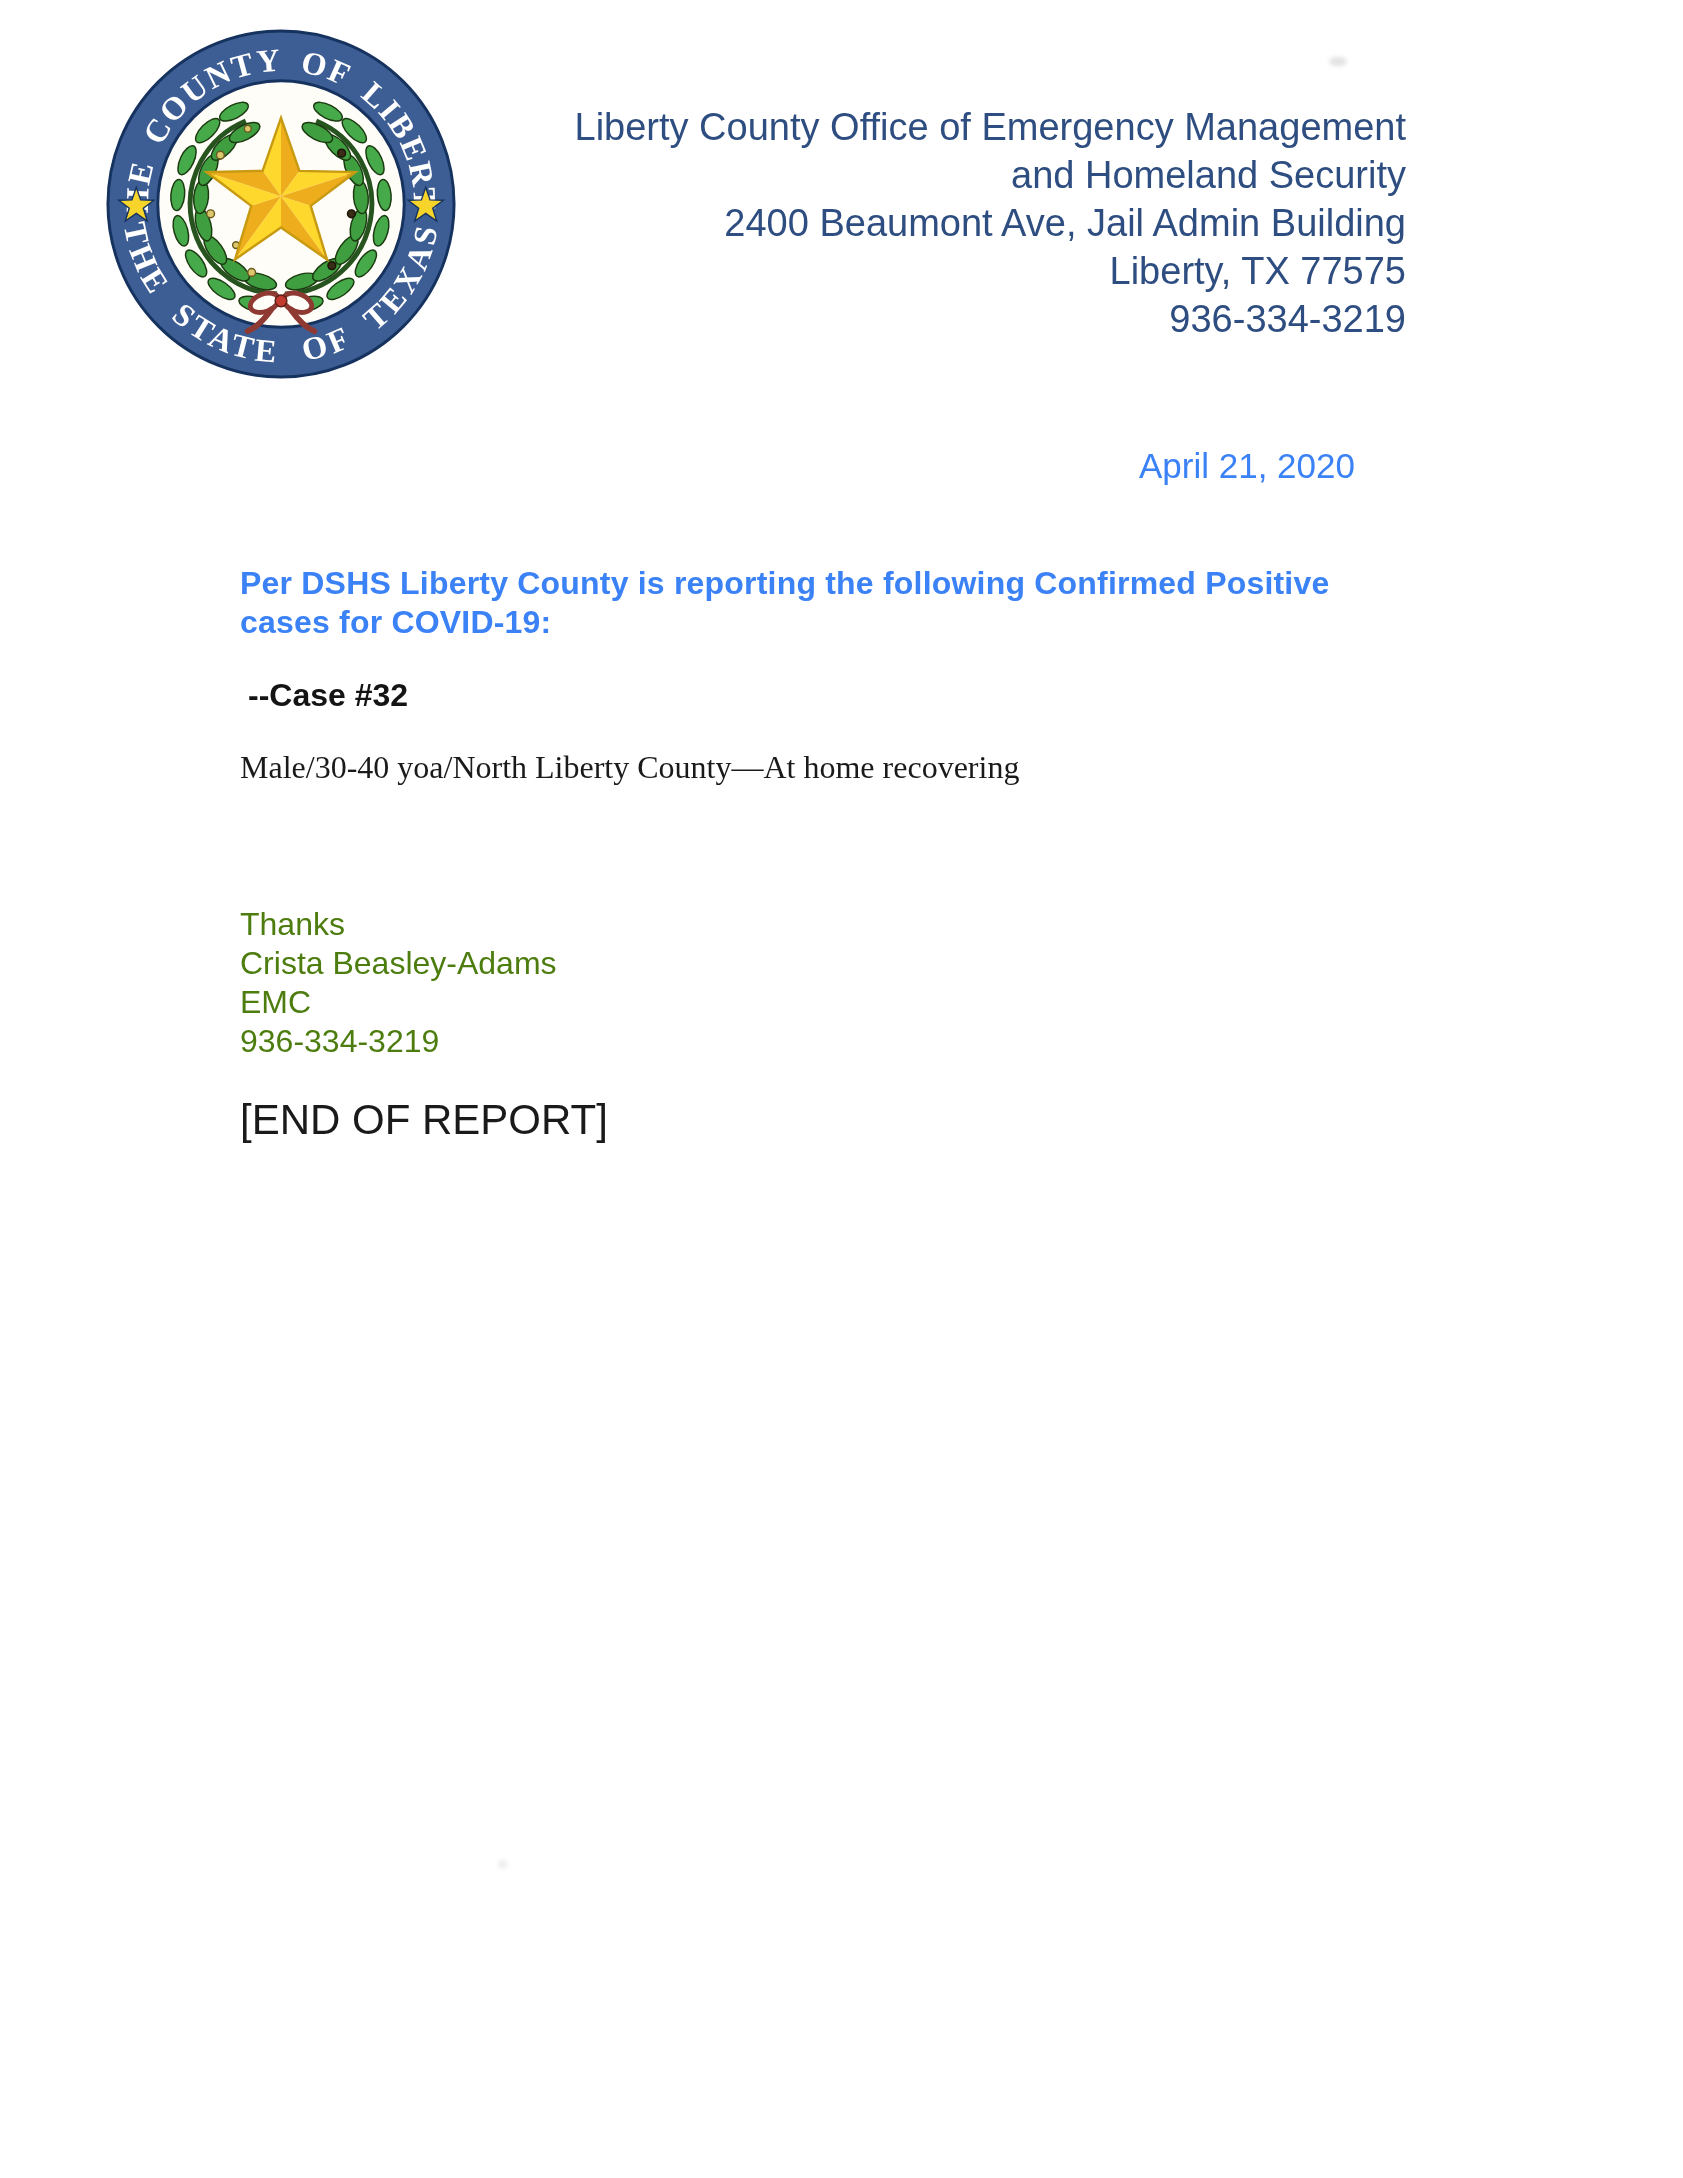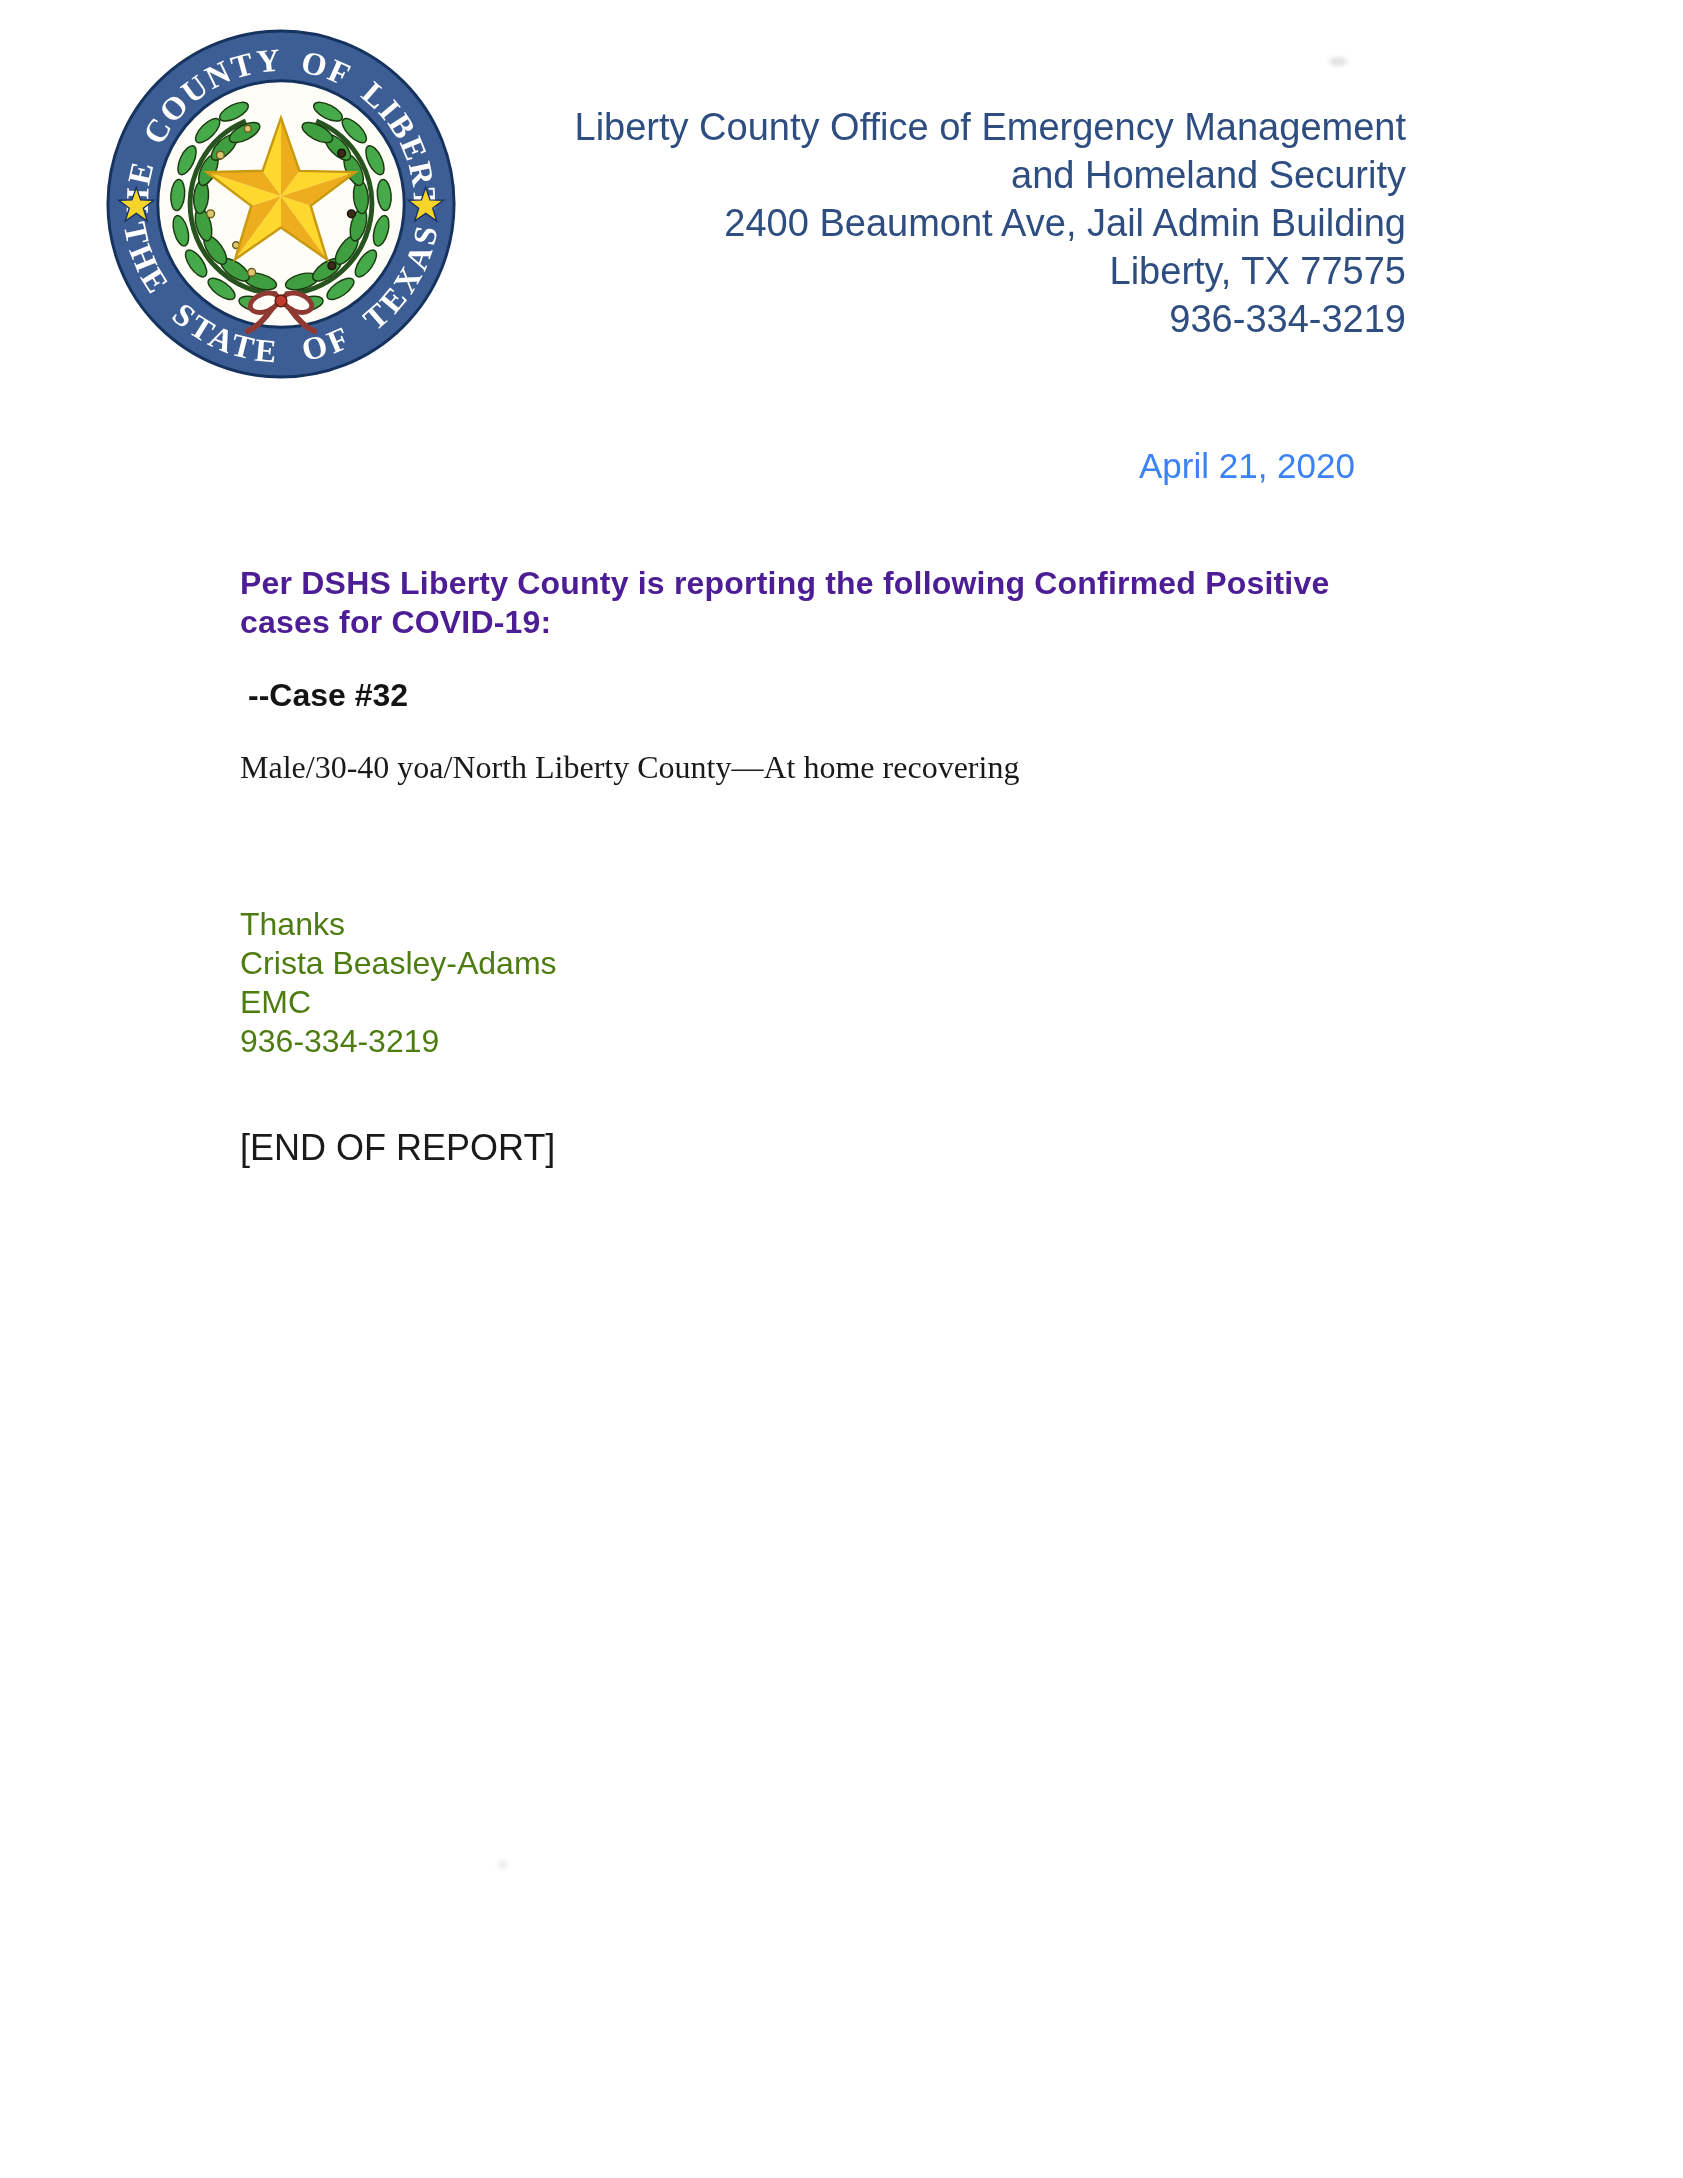--- a/index.html
+++ b/index.html
@@ -49,21 +49,21 @@
     font-size: 35px;
     color: #3b82f6;
   }
   .intro {
     position: absolute;
     left: 240px;
     top: 564px;
     font-size: 32px;
     font-weight: 700;
     line-height: 39px;
-    color: #4c1d95;
+    color: #3b82f6;
     letter-spacing: 0.2px;
   }
   .case-heading {
     position: absolute;
     left: 240px;
     top: 677px;
     font-size: 32px;
     font-weight: 700;
     color: #141414;
     margin-left: 8px;
@@ -82,23 +82,22 @@
     left: 240px;
     top: 905px;
     font-size: 32px;
     line-height: 39px;
     color: #4d7c0f;
   }
   .end-marker {
     position: absolute;
     left: 240px;
     top: 1096px;
-    font-size: 36px;
+    font-size: 42px;
     color: #1a1a1a;
-    margin-top: 31px;
   }
 
   
   .smudge {
     position: absolute;
     border-radius: 50%;
     background: #e2e2e2;
     filter: blur(2px);
   }
   .smudge-1 { left: 1329px; top: 57px;  width: 18px; height: 9px; }

